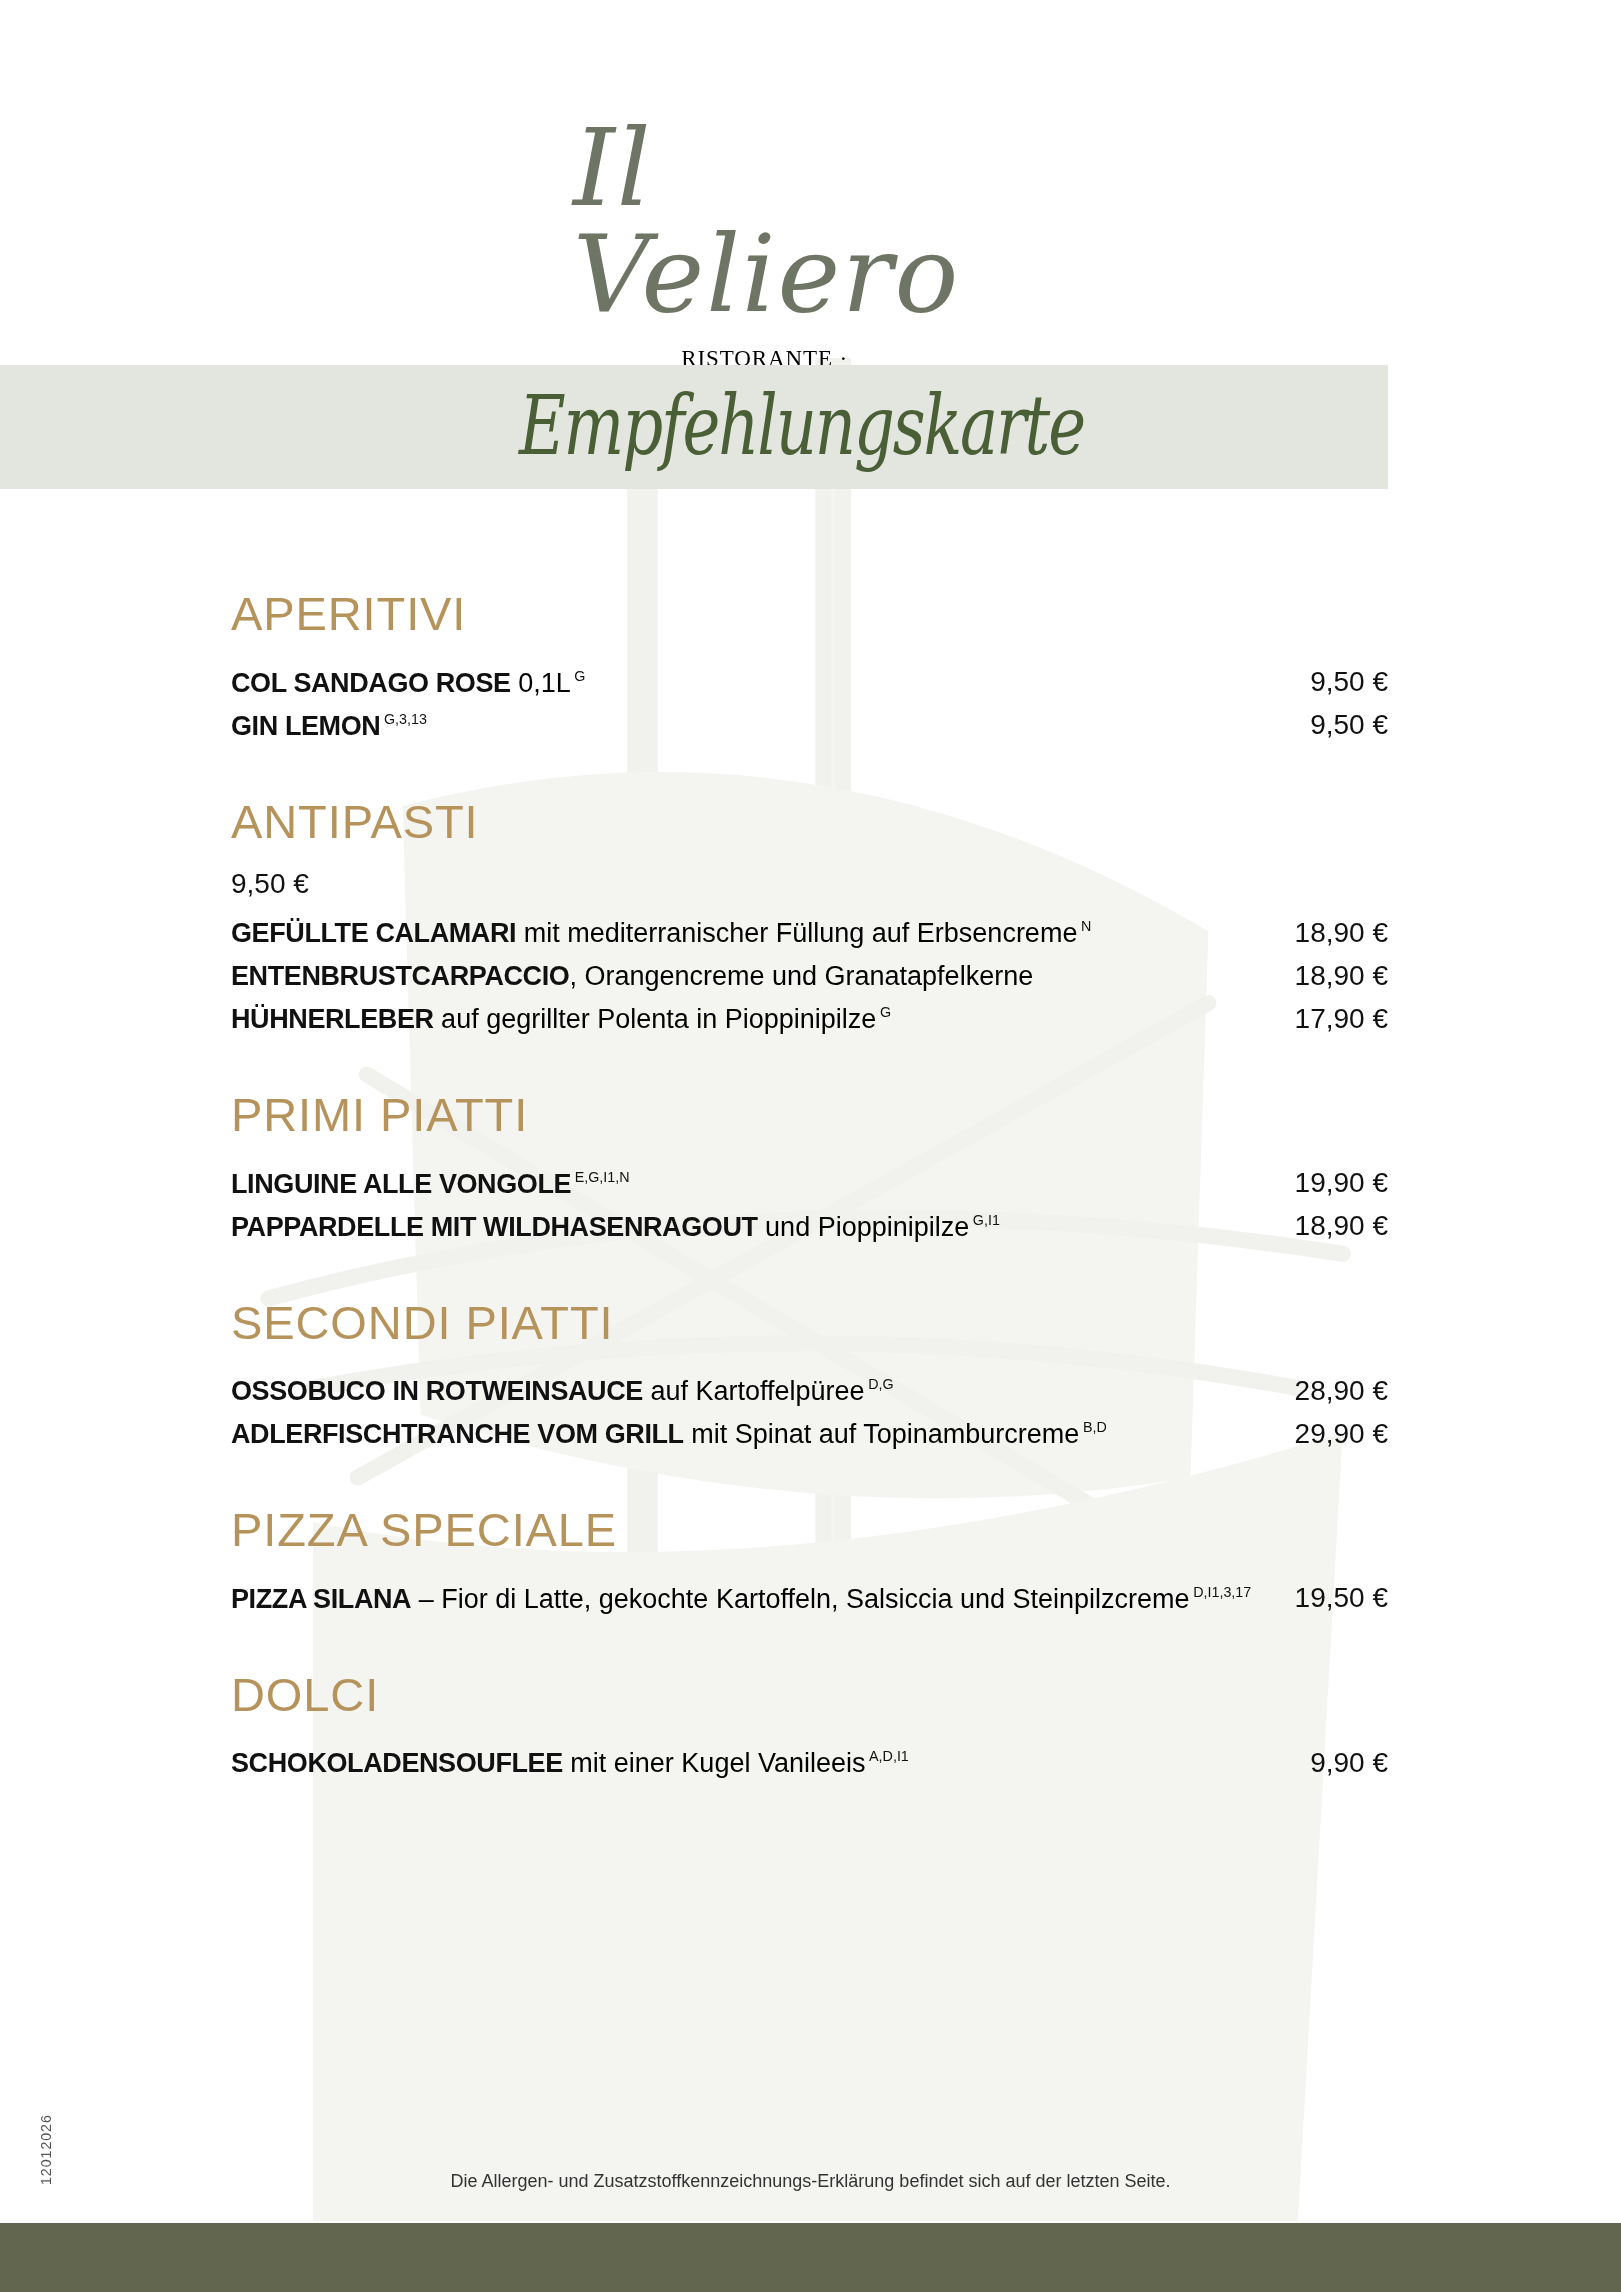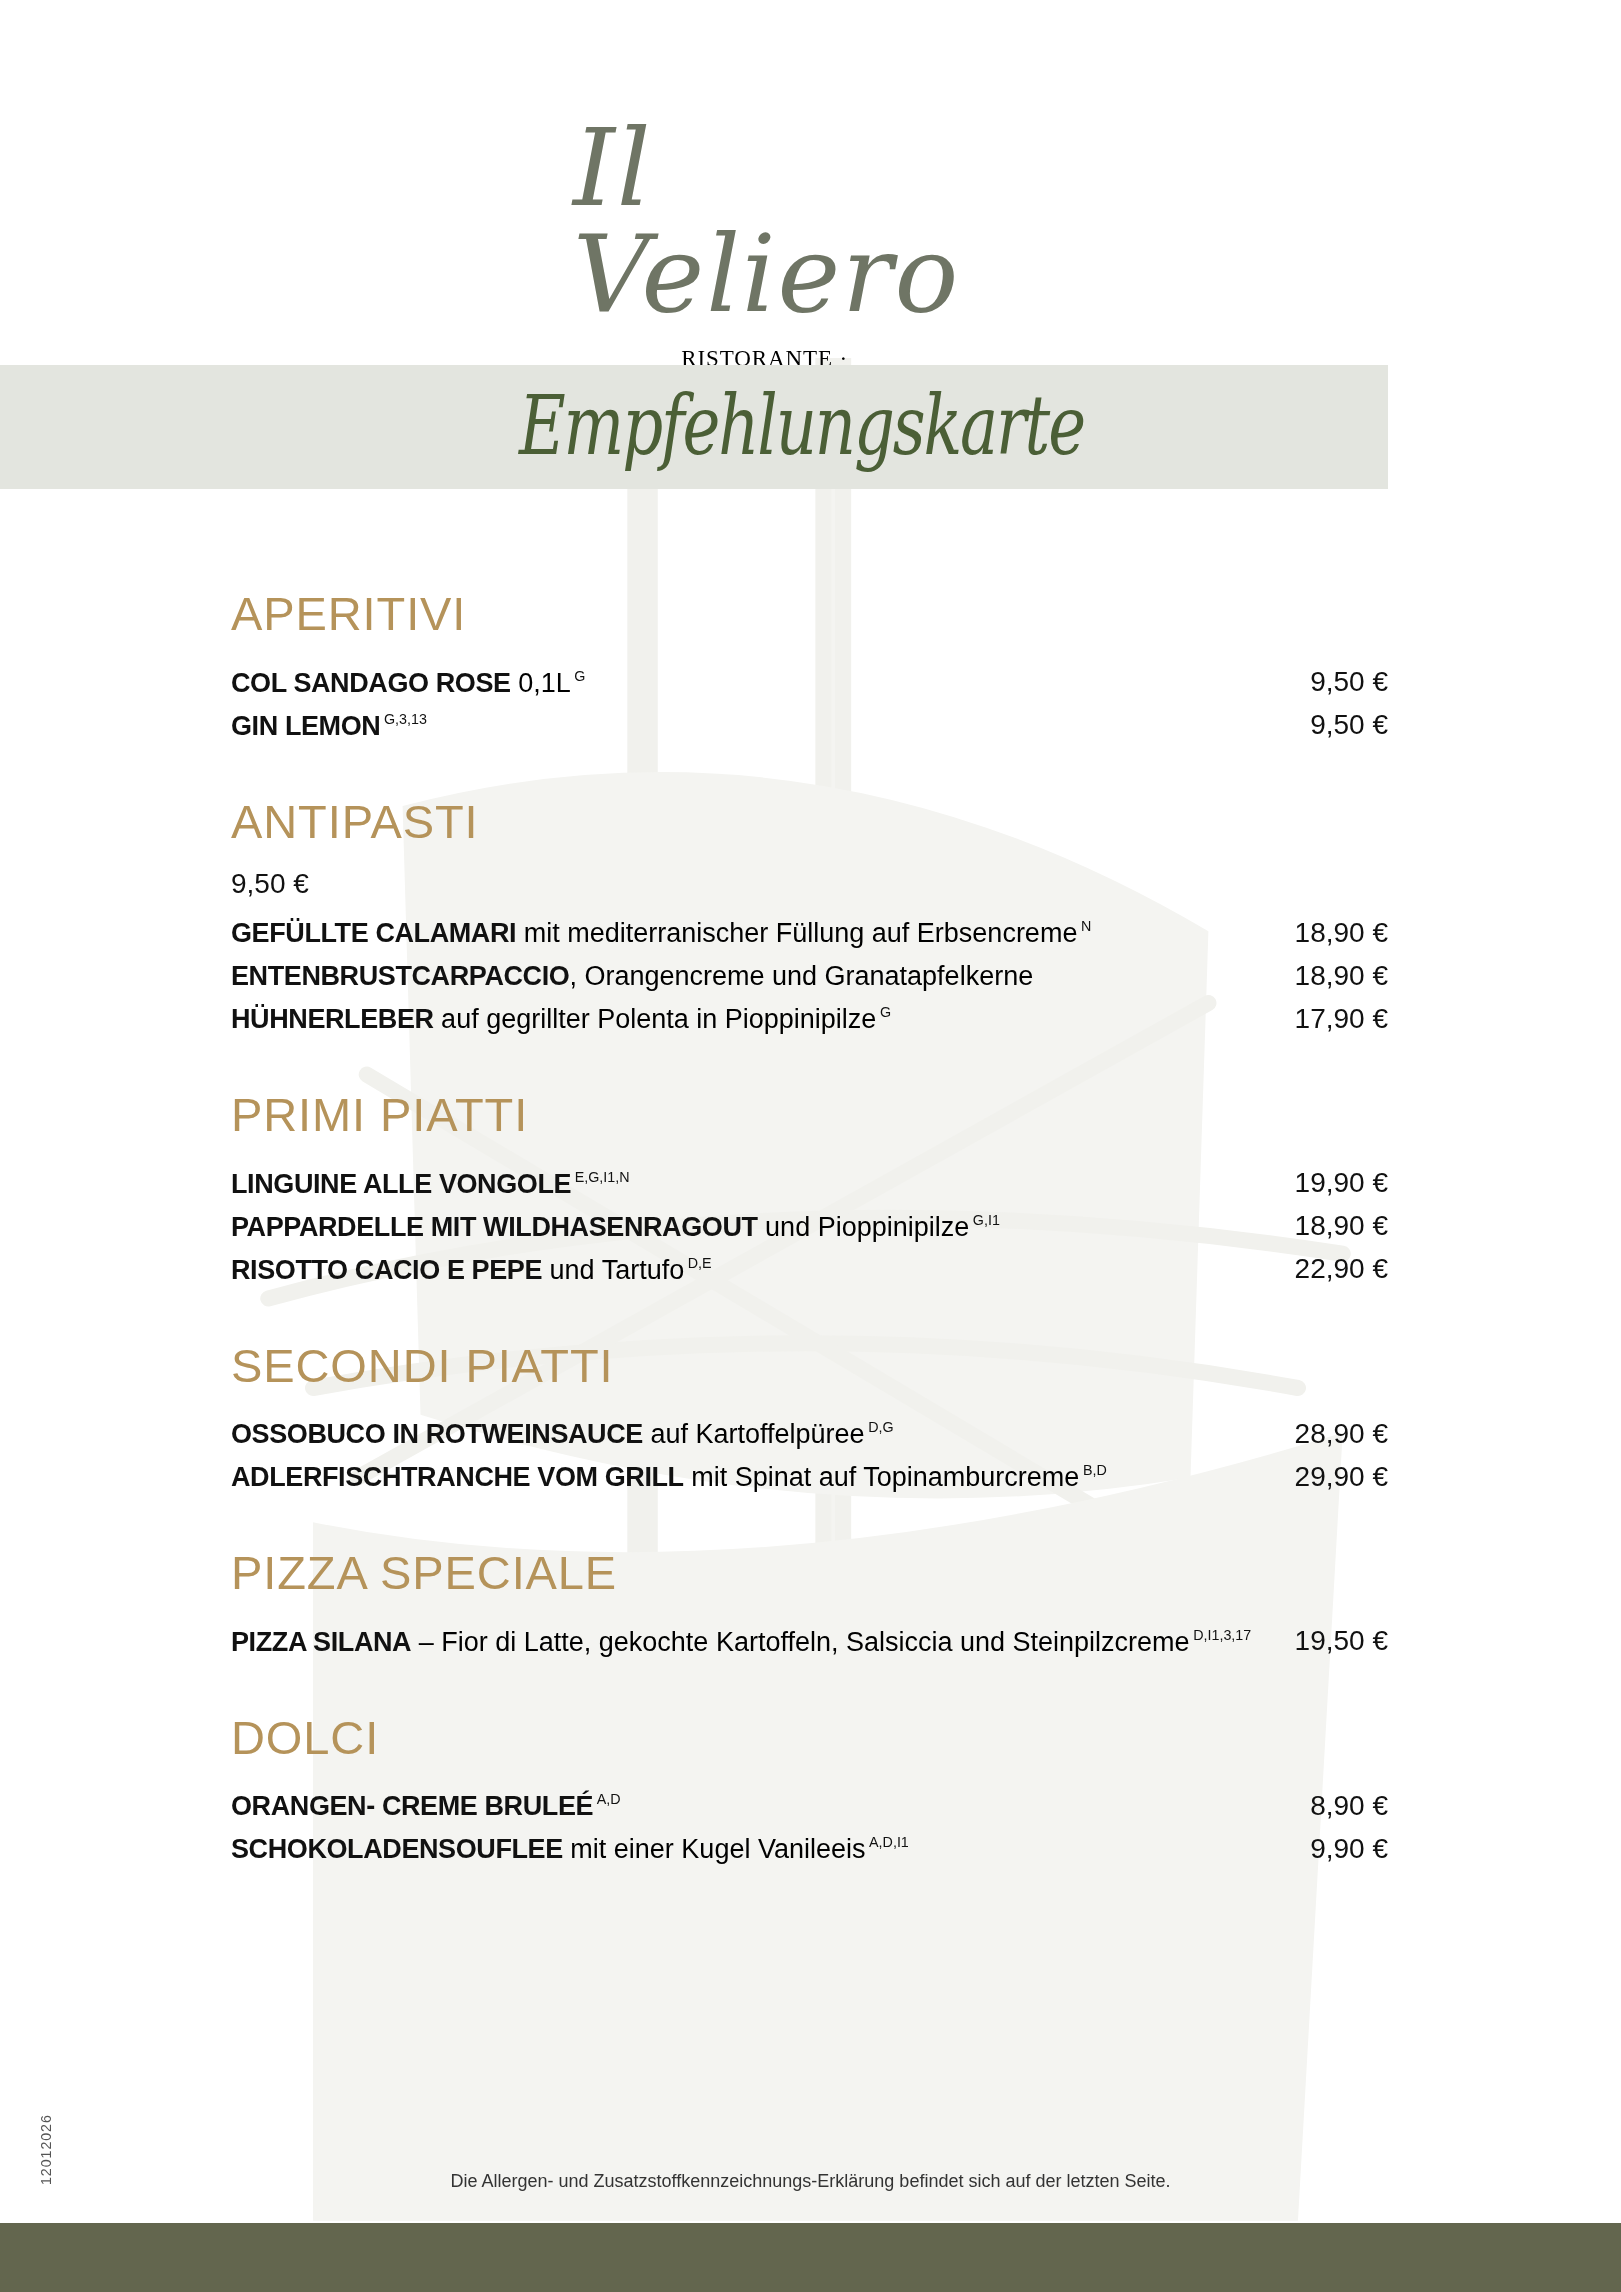--- a/index.html
+++ b/index.html
@@ -96,24 +96,20 @@
   <div class="section">
     <div class="section-title">PRIMI PIATTI</div>
     <div class="item">
       <span class="left"><span class="name">LINGUINE ALLE VONGOLE</span><span class="desc"></span><sup>E,G,I1,N</sup></span>
       <span class="price">19,90 €</span>
     </div>
     <div class="item">
       <span class="left"><span class="name">PAPPARDELLE MIT WILDHASENRAGOUT</span><span class="desc"> und Pioppinipilze</span><sup>G,I1</sup></span>
       <span class="price">18,90 €</span>
     </div>
-    <div class="item">
-      <span class="left"><span class="name">RISOTTO CACIO E PEPE</span><span class="desc"> und Tartufo</span><sup>D,E</sup></span>
-      <span class="price">22,90 €</span>
-    </div>
   </div>
 
   <div class="section">
     <div class="section-title">SECONDI PIATTI</div>
     <div class="item">
       <span class="left"><span class="name">OSSOBUCO IN ROTWEINSAUCE</span><span class="desc"> auf Kartoffelpüree</span><sup>D,G</sup></span>
       <span class="price">28,90 €</span>
     </div>
     <div class="item">
       <span class="left"><span class="name">ADLERFISCHTRANCHE VOM GRILL</span><span class="desc"> mit Spinat auf Topinamburcreme</span><sup>B,D</sup></span>
@@ -125,24 +121,20 @@
     <div class="section-title">PIZZA SPECIALE</div>
     <div class="item">
       <span class="left"><span class="name">PIZZA SILANA</span><span class="desc"> – Fior di Latte, gekochte Kartoffeln, Salsiccia und Steinpilzcreme</span><sup>D,I1,3,17</sup></span>
       <span class="price">19,50 €</span>
     </div>
   </div>
 
   <div class="section">
     <div class="section-title">DOLCI</div>
     <div class="item">
-      <span class="left"><span class="name">ORANGEN- CREME BRULEÉ</span><span class="desc"></span><sup>A,D</sup></span>
-      <span class="price">8,90 €</span>
-    </div>
-    <div class="item">
       <span class="left"><span class="name">SCHOKOLADENSOUFLEE</span><span class="desc"> mit einer Kugel Vanileeis</span><sup>A,D,I1</sup></span>
       <span class="price">9,90 €</span>
     </div>
   </div>
 </div>
 
 <div class="code">12012026</div>
 <div class="footnote">Die Allergen- und Zusatzstoffkennzeichnungs-Erklärung befindet sich auf der letzten Seite.</div>
 <div class="footer-bar"></div>
 

